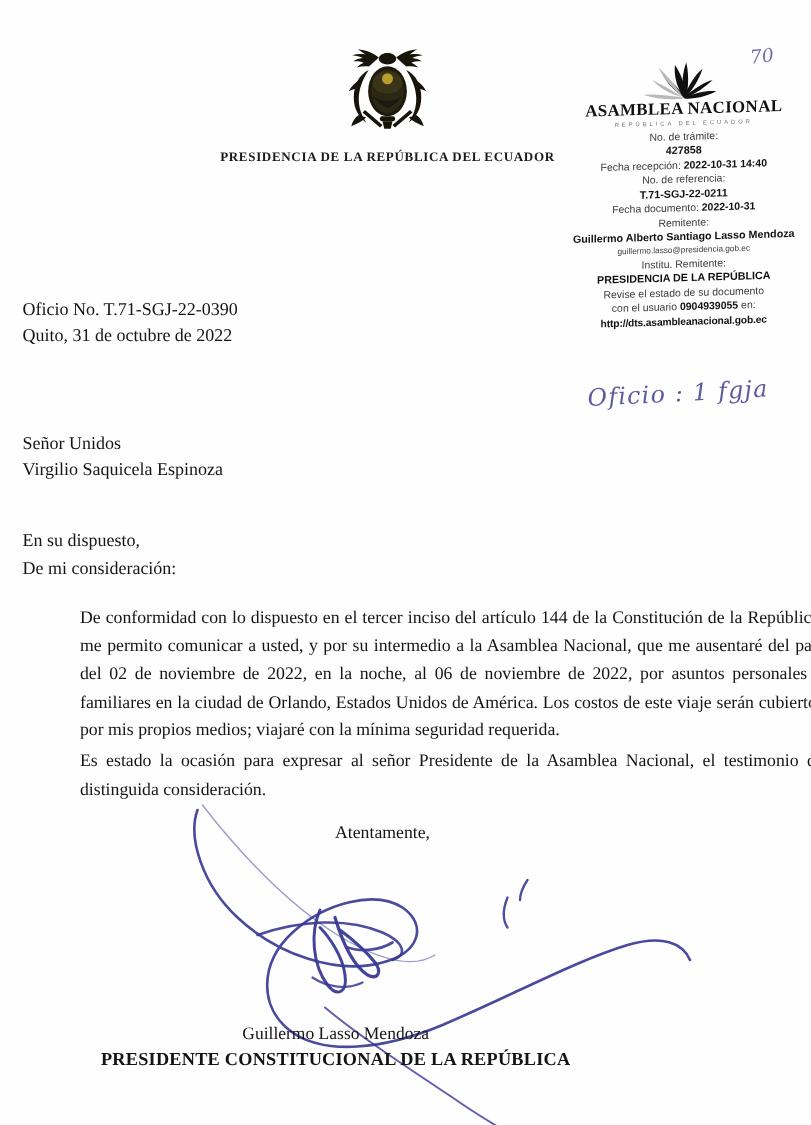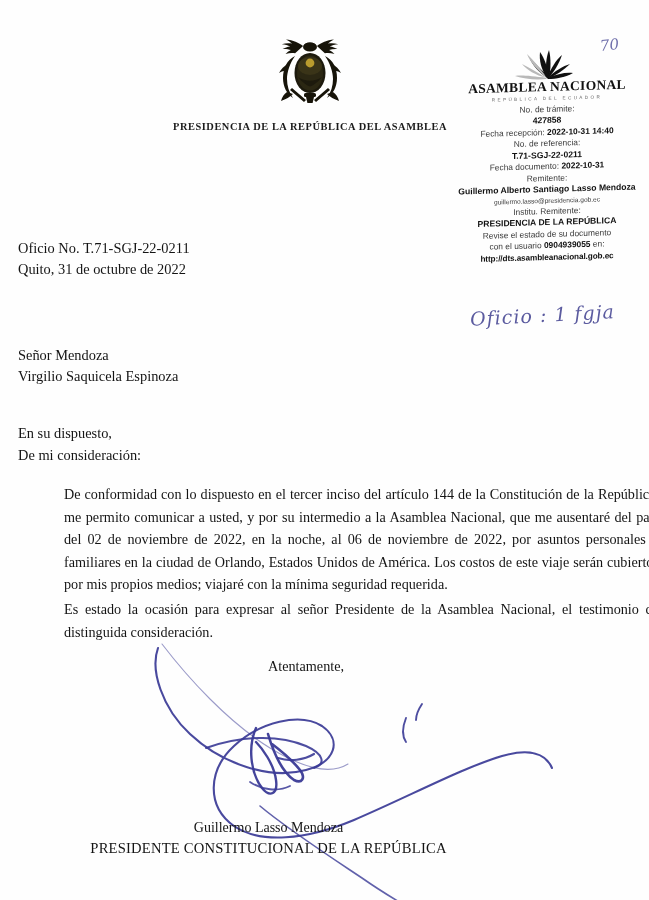--- a/index.html
+++ b/index.html
@@ -173,21 +173,21 @@
   .signature-block {
     position: absolute;
     left: 0;
     top: 818px;
     width: 537px;
     text-align: center;
     font-size: 14px;
     line-height: 20px;
   }
   .signature-block .role {
-    font-weight: normal;
+    font-weight: bold;
     font-size: 14.6px;
     letter-spacing: 0.2px;
   }
 
   .sig-svg {
     position: absolute;
     left: 110px;
     top: 630px;
     width: 460px;
     height: 270px;
@@ -222,21 +222,21 @@
           <path d="M26 34c-4 2-7 5-9 9 3-1.6 6-2.4 9-2.4zM70 34c4 2 7 5 9 9-3-1.6-6-2.4-9-2.4z"></path>
 
           <path d="M30 58l14 12-2 2-14-12zM66 58L52 70l2 2 14-12z"></path>
           <path d="M25 62c-3 2-5 5-6 9 5-2 9-4 12-7zM71 62c3 2 5 5 6 9-5-2-9-4-12-7z"></path>
 
           <rect x="42" y="63" width="12" height="4" rx="1.6"></rect>
           <path d="M44 67h8l-1.4 6h-5.2z"></path>
         </g>
       </svg>
     </div>
-    <div class="coat-title">PRESIDENCIA DE LA REPÚBLICA DEL ASAMBLEA</div>
+    <div class="coat-title">PRESIDENCIA DE LA REPÚBLICA DEL ECUADOR</div>
   </div>
 
   <div class="stamp">
     <div class="stamp-logo">
       <svg width="190" height="40" viewBox="0 0 190 40" aria-hidden="true">
         <g transform="translate(95,38)">
           <g fill="#101010">
             <path d="M0 0 C-2 -10 -1 -20 2 -28 C4 -20 4 -9 2 0 Z"></path>
             <path d="M0 0 C-6 -9 -8 -18 -7 -26 C-2 -19 1 -9 2 -1 Z"></path>
             <path d="M0 0 C4 -10 9 -18 15 -23 C12 -14 7 -6 2 -1 Z"></path>
@@ -286,26 +286,26 @@
         <span>en:</span>
       </div>
       <div class="stamp-url">http://dts.asambleanacional.gob.ec</div>
     </div>
   </div>
 
   <div class="hand" id="hand-corner">70</div>
   <div class="hand" id="hand-oficio">Oficio : 1 fgja</div>
 
   <div class="meta">
-    <div>Oficio No.  T.71-SGJ-22-0211</div>
+    <div>Oficio No.  T.71-SGJ-22-0390</div>
     <div>Quito, 31 de octubre de 2022</div>
   </div>
 
   <div class="addressee">
-    <div>Señor Mendoza</div>
+    <div>Señor Unidos</div>
     <div>Virgilio Saquicela Espinoza</div>
   </div>
 
   <div class="salutation">
     <div>En su dispuesto,</div>
     <div>De mi consideración:</div>
   </div>
 
   <div class="para" id="para-1">De conformidad con lo dispuesto en el tercer inciso del artículo 144 de la Constitución de la República, me permito comunicar a usted, y por su intermedio a la Asamblea Nacional, que me ausentaré del país del 02 de noviembre de 2022, en la noche, al 06 de noviembre de 2022, por asuntos personales y familiares en la ciudad de Orlando, Estados Unidos de América. Los costos de este viaje serán cubiertos por mis propios medios; viajaré con la mínima seguridad requerida.</div>
   <div class="para" id="para-2">Es estado la ocasión para expresar al señor Presidente de la Asamblea Nacional, el testimonio de distinguida consideración.</div>

